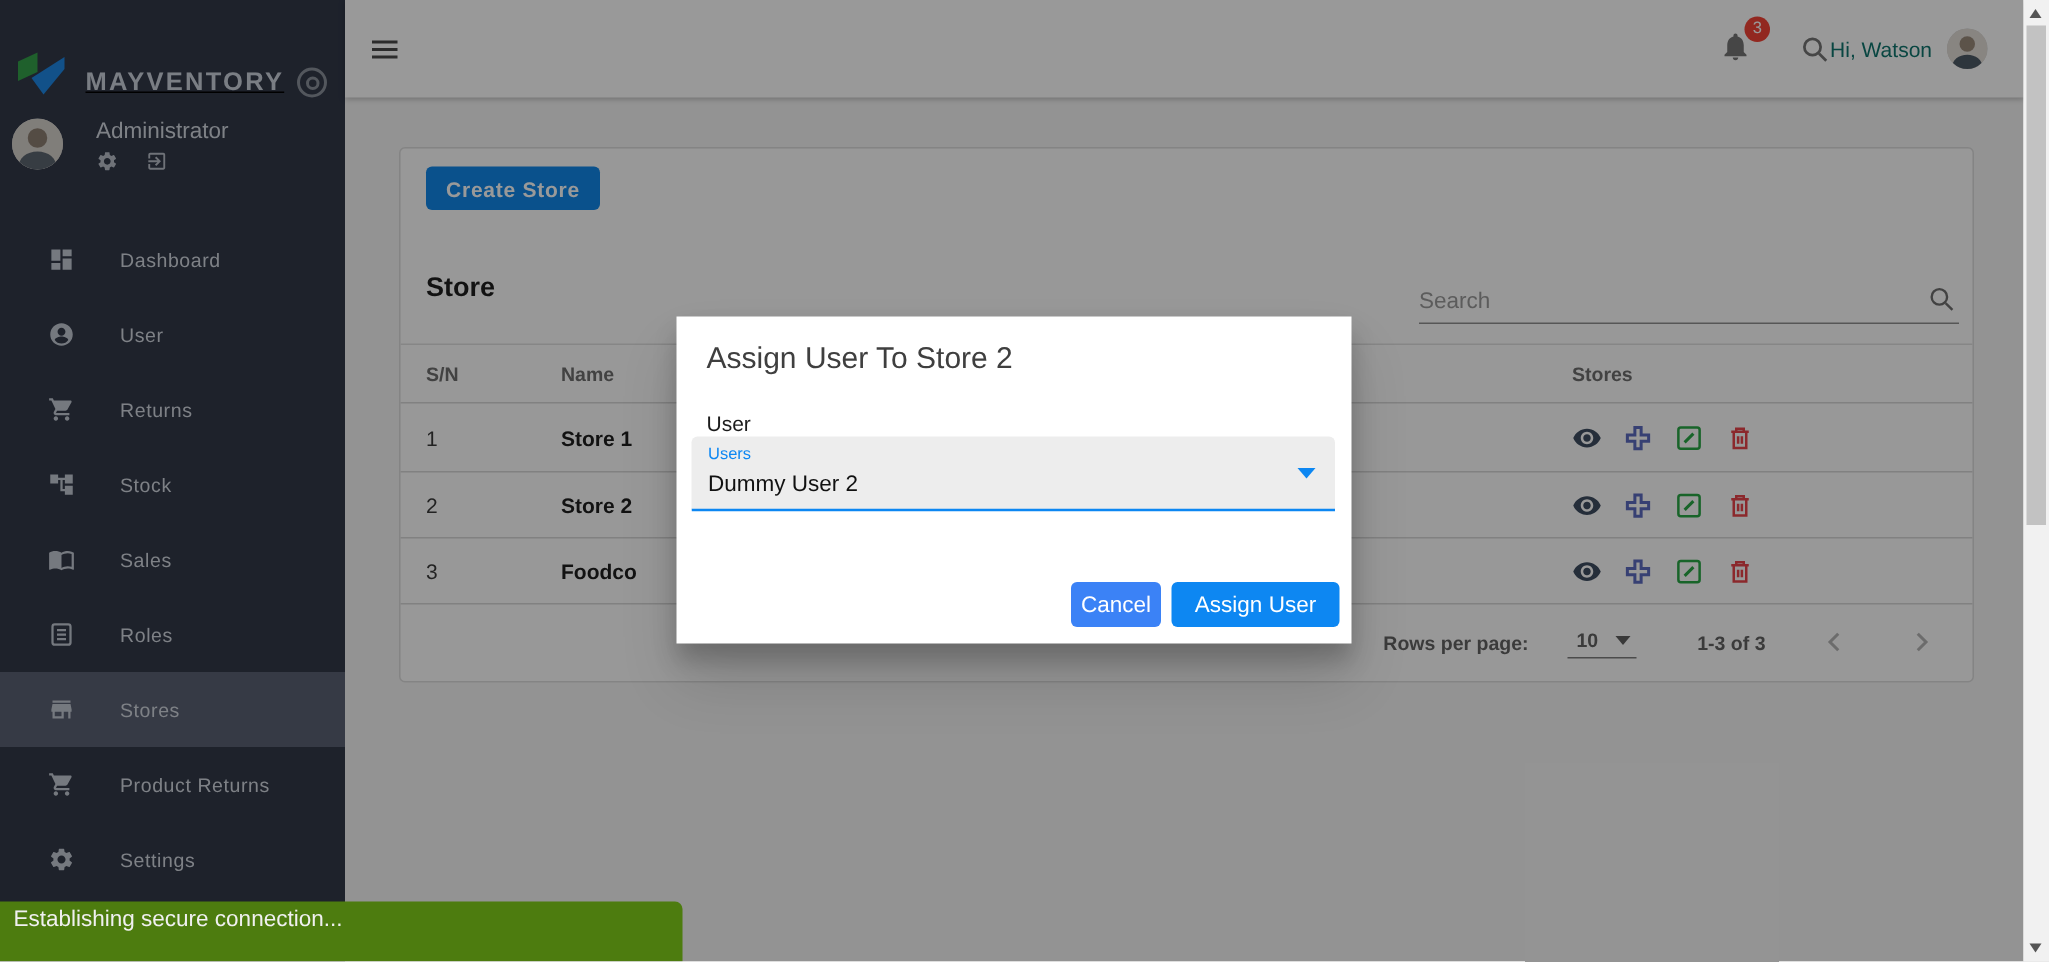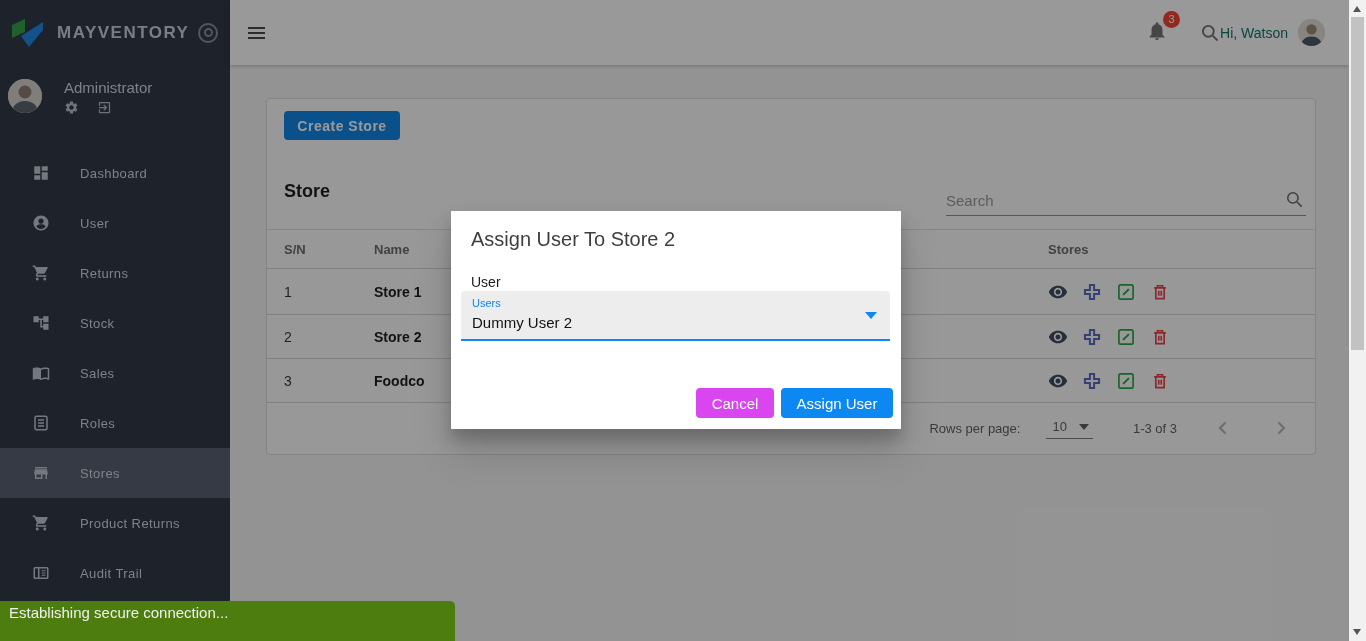--- a/index.html
+++ b/index.html
@@ -2,21 +2,21 @@
 <html><head>
 <meta charset="utf-8">
 <style>
   * { margin:0; padding:0; box-sizing:border-box; }
   html,body { width:1366px; height:641px; overflow:hidden; background:#fff;
               font-family:"Liberation Sans", sans-serif; }
   .app { position:relative; width:1366px; height:641px; overflow:hidden; background:#f6f6f6; }
 
   
   .sidebar { position:absolute; left:0; top:0; width:230px; height:641px; background:#323949; z-index:1; }
-  .logo-row { display:flex; align-items:center; height:65px; padding:0 12px 0 10px; }
+  .logo-row { display:flex; align-items:flex-end; height:65px; padding:0 12px 0 10px;text-decoration:underline; }
   .logo-mark { width:38px; height:32px; flex:0 0 auto; }
   .logo-text { margin-left:9px; font-size:17px; font-weight:bold; letter-spacing:1.5px; color:#ccd2dc; flex:1; }
   .collapse-toggle { width:20px; height:20px; border:2px solid #8b919b; border-radius:50%;
                      display:flex; align-items:center; justify-content:center; cursor:pointer; }
   .collapse-toggle .inner { width:9px; height:9px; border:2px solid #8b919b; border-radius:50%; }
   .profile { display:flex; padding:14px 10px 0 8px; }
   .avatar { width:34px; height:34px; border-radius:50%; background:#cfcfcf; overflow:hidden; flex:0 0 auto; }
   .profile-info { margin-left:22px; }
   .profile-role { font-size:15px; color:#d3d8e0; }
   .profile-actions { display:flex; gap:18px; margin-top:4px; color:#b9bfc9; }
@@ -61,21 +61,21 @@
   .col-name { width:670px; }
   .col-actions { flex:1; padding-left:4px; }
   .trow { position:absolute; left:0; width:100%; height:44px; border-bottom:1px solid #d8d8d8;
           display:flex; align-items:center; font-size:14px; color:#3a3a3a; cursor:pointer; }
   .trow .col-name { font-weight:bold; color:#1f1f1f; }
   .row-actions { display:flex; gap:14px; align-items:center; }
   .row-actions svg { width:20px; height:20px; cursor:pointer; }
   .icon-view { color:#3e4d61; } .icon-assign { color:#5c6bc0; }
   .icon-edit { color:#28a745; } .icon-del { color:#e8444a; }
   .pagination { position:absolute; left:0; bottom:0; width:100%; height:52px; display:flex;
-                align-items:center; justify-content:flex-end; padding-right:22px; font-size:13px; color:#636363; }
+                align-items:center; justify-content:flex-end; padding-right:22px; font-size:13px; color:#636363;font-weight:bold; }
   .rpp-select { margin-left:26px; display:flex; align-items:center; border-bottom:1px solid #7d7d7d;
                 padding:2px 4px 4px 6px; cursor:pointer; }
   .rpp-caret { margin-left:12px; width:0; height:0; border-left:5px solid transparent;
                border-right:5px solid transparent; border-top:6px solid #5f5f5f; }
   .range { margin-left:40px; }
   .pg-btn { margin-left:34px; width:24px; height:24px; color:#b5b5b5; cursor:default; }
   .pg-btn svg { width:24px; height:24px; }
 
   
   .overlay { position:absolute; left:0; top:0; right:17px; bottom:0; background:rgba(0,0,0,.4); z-index:20; }
@@ -85,21 +85,21 @@
   .field-label { position:absolute; left:20px; top:63px; font-size:14px; color:#1c1c1c; }
   .select { position:absolute; left:10px; top:80px; width:429px; height:50px; background:#ededed;
             border-radius:4px 4px 0 0; border-bottom:2px solid #0d87f2; cursor:pointer; }
   .select-caption { position:absolute; left:11px; top:6px; font-size:11px; color:#0d87f2; }
   .select-value { position:absolute; left:11px; top:23px; font-size:15px; color:#111; }
   .select-caret { position:absolute; right:13px; top:21px; width:0; height:0; border-left:6px solid transparent;
                   border-right:6px solid transparent; border-top:7px solid #0d87f2; }
   .modal-actions { position:absolute; right:8px; bottom:11px; display:flex; gap:7px; }
   .btn { height:30px; border:none; border-radius:4px; color:#fff; font-size:15px;
          font-family:inherit; cursor:pointer; }
-  .btn-cancel { width:78px; background:#d946ef; }
+  .btn-cancel { width:60px; background:#3b82f6; }
   .btn-submit { width:112px; background:#0d87f2; }
 
   
   .statusbar { position:absolute; left:0; bottom:0; width:455px; height:40px; background:#4d7c0f;
                color:#f0f0f0; font-size:15px; line-height:23px; padding-left:9px;
                border-top-right-radius:5px; z-index:40; }
   .scrollbar { position:absolute; right:0; top:0; width:17px; height:641px; background:#f1f1f1; z-index:40; }
   .sb-thumb { position:absolute; left:2px; top:17px; width:13px; height:333px; background:#c2c2c2; }
   .sb-up, .sb-down { position:absolute; left:4px; width:0; height:0;
                      border-left:4.5px solid transparent; border-right:4.5px solid transparent; }
@@ -186,28 +186,20 @@
           </svg>
         <span class="nav-label">Stores</span>
       </div>
       <div class="nav-item">
         <svg viewBox="0 0 24 24" fill="currentColor">
             <path d="M7 18c-1.1 0-1.99.9-1.99 2S5.9 22 7 22s2-.9 2-2-.9-2-2-2zM1 2v2h2l3.6 7.59-1.35 2.45c-.16.28-.25.61-.25.96 0 1.1.9 2 2 2h12v-2H7.42c-.14 0-.25-.11-.25-.25l.03-.12.9-1.63h7.45c.75 0 1.41-.41 1.75-1.03l3.58-6.49c.08-.14.12-.31.12-.47 0-.55-.45-1-1-1H5.21l-.94-2H1zm16 16c-1.1 0-1.99.9-1.99 2s.89 2 1.99 2 2-.9 2-2-.9-2-2-2z"></path>
           </svg>
         <span class="nav-label">Product Returns</span>
       </div>
       <div class="nav-item">
-        <svg viewBox="0 0 24 24" fill="none" stroke="currentColor" stroke-width="2">
-            <rect x="3" y="5" width="18" height="14" rx="1"></rect>
-            <path d="M9 5v14"></path>
-            <path d="M13 9h5M13 12h5M13 15h5" stroke-width="1.6"></path>
-          </svg>
-        <span class="nav-label">Audit Trail</span>
-      </div>
-      <div class="nav-item">
         <svg viewBox="0 0 24 24" fill="currentColor">
             <path d="M19.14 12.94c.04-.3.06-.61.06-.94s-.02-.64-.07-.94l2.03-1.58c.18-.14.23-.41.12-.61l-1.92-3.32c-.12-.22-.37-.29-.59-.22l-2.39.96c-.5-.38-1.03-.7-1.62-.94l-.36-2.54c-.04-.24-.24-.41-.48-.41h-3.84c-.24 0-.43.17-.47.41l-.36 2.54c-.59.24-1.13.57-1.62.94l-2.39-.96c-.22-.08-.47 0-.59.22L2.74 8.87c-.12.21-.08.47.12.61l2.03 1.58c-.05.3-.09.63-.09.94s.02.64.07.94l-2.03 1.58c-.18.14-.23.41-.12.61l1.92 3.32c.12.22.37.29.59.22l2.39-.96c.5.38 1.03.7 1.62.94l.36 2.54c.05.24.24.41.48.41h3.84c.24 0 .44-.17.47-.41l.36-2.54c.59-.24 1.13-.56 1.62-.94l2.39.96c.22.08.47 0 .59-.22l1.92-3.32c.12-.22.07-.47-.12-.61l-2.01-1.58zM12 15.6c-1.98 0-3.6-1.62-3.6-3.6s1.62-3.6 3.6-3.6 3.6 1.62 3.6 3.6-1.62 3.6-3.6 3.6z"></path>
           </svg>
         <span class="nav-label">Settings</span>
       </div>
     </nav>
   </aside>
 
   <header class="topbar">
     <div class="hamburger">

